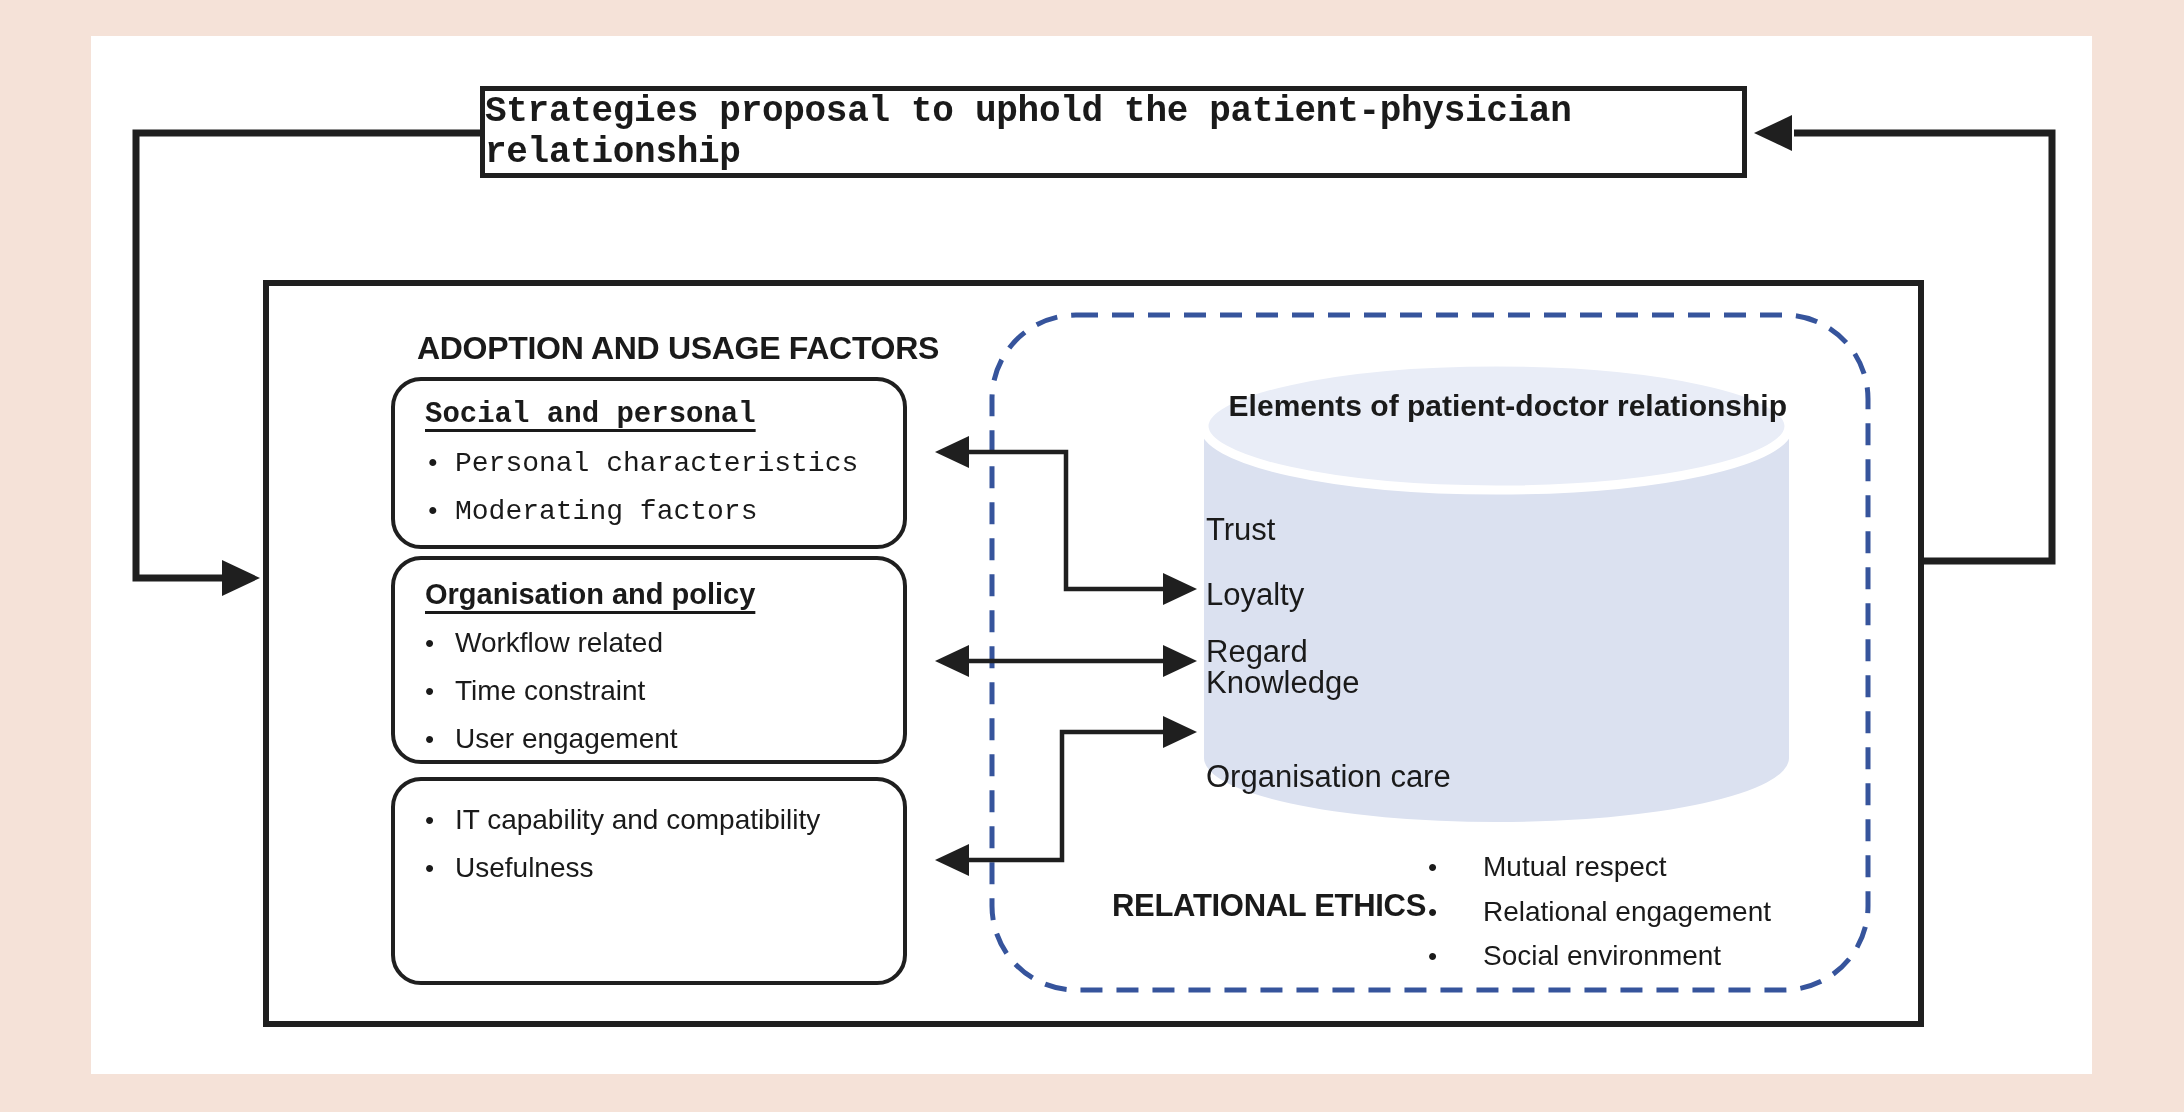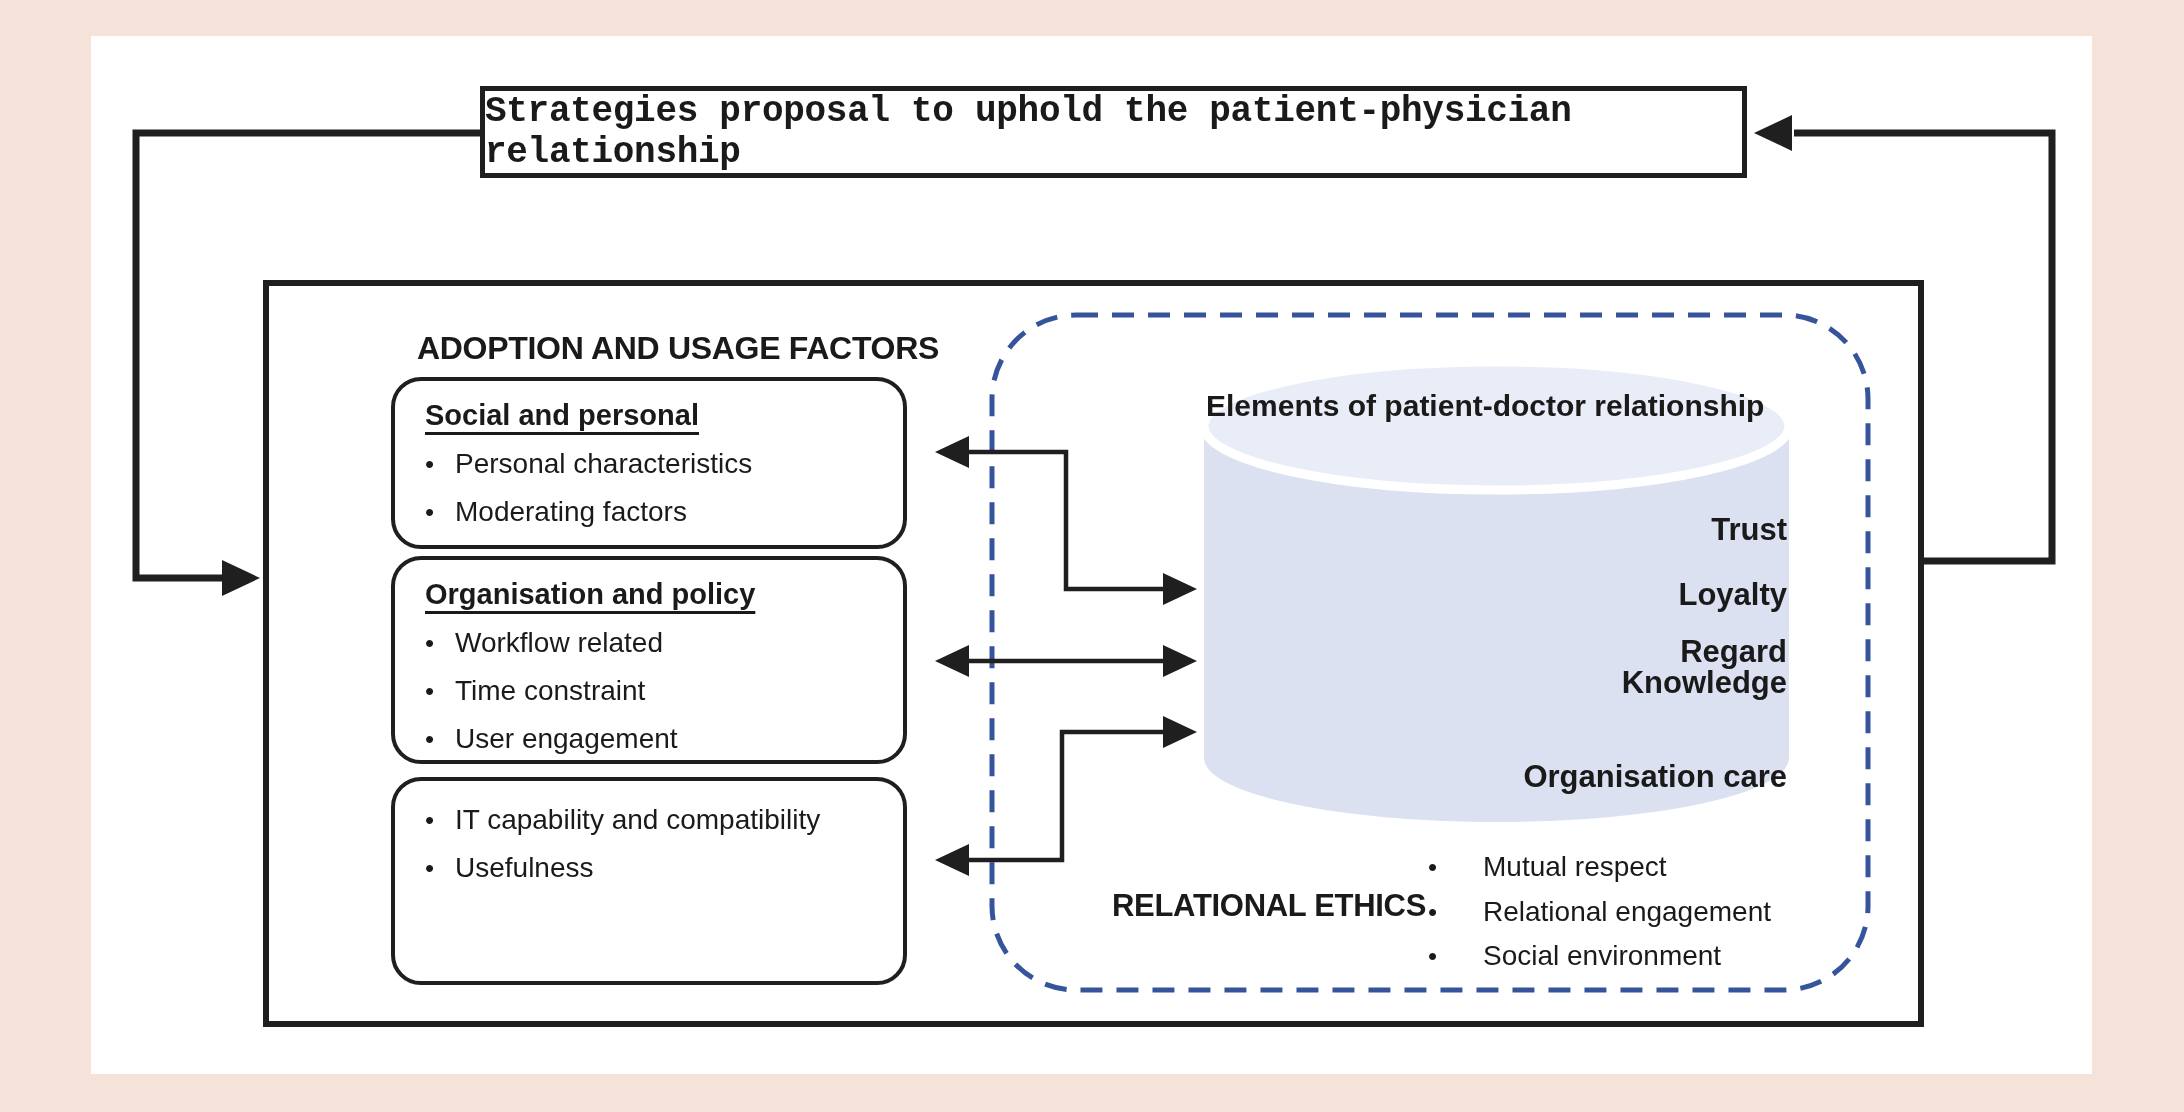--- a/index.html
+++ b/index.html
@@ -67,21 +67,21 @@
     font-size: 32px; font-weight: bold; letter-spacing: -0.3px;
   }
   .factor-box {
     position: absolute;
     left: 391px; width: 516px;
     border: 4px solid var(--line);
     border-radius: 30px;
     background: var(--panel);
     padding: 12px 18px 10px 30px;
   }
-  .factor-box.box-1 { top: 377px; height: 172px; }
+  .factor-box.box-1 { top: 377px; height: 172px; font-family: Liberation Mono, monospace; }
   .factor-box.box-2 { top: 556px; height: 208px; }
   .factor-box.box-3 { top: 777px; height: 208px; }
   .factor-title {
     display: inline-block;
     font-size: 29px; font-weight: bold;
     line-height: 44px;
     text-decoration: underline;
     text-decoration-thickness: 3px;
     text-underline-offset: 7px;
   }
@@ -92,30 +92,30 @@
   }
   .factor-list li::before {
     content: "\2022";
     width: 30px; flex: 0 0 30px;
     font-size: 26px;
   }
   .cyl-title {
     position: absolute;
     left: 1206px; top: 384px;
     width: 581px;
-    text-align: left;
+    text-align: right;
     font-size: 30px; font-weight: bold;
     line-height: 44px;
   }
   .cyl-item {
     position: absolute;
     left: 1206px; width: 581px;
     height: 62px; line-height: 62px;
-    text-align: right;
-    font-size: 31px; font-weight: bold;
+    text-align: left;
+    font-size: 31px; font-weight: normal;
   }
   .cyl-item.i0 { top: 499px; }
   .cyl-item.i1 { top: 564px; }
   .cyl-item.i2 { top: 621px; }
   .cyl-item.i3 { top: 652px; }
   .cyl-item.i4 { top: 746px; }
   .ethics-label {
     position: absolute;
     left: 1112px; top: 888px;
     font-size: 31px; font-weight: bold; letter-spacing: -0.3px;

